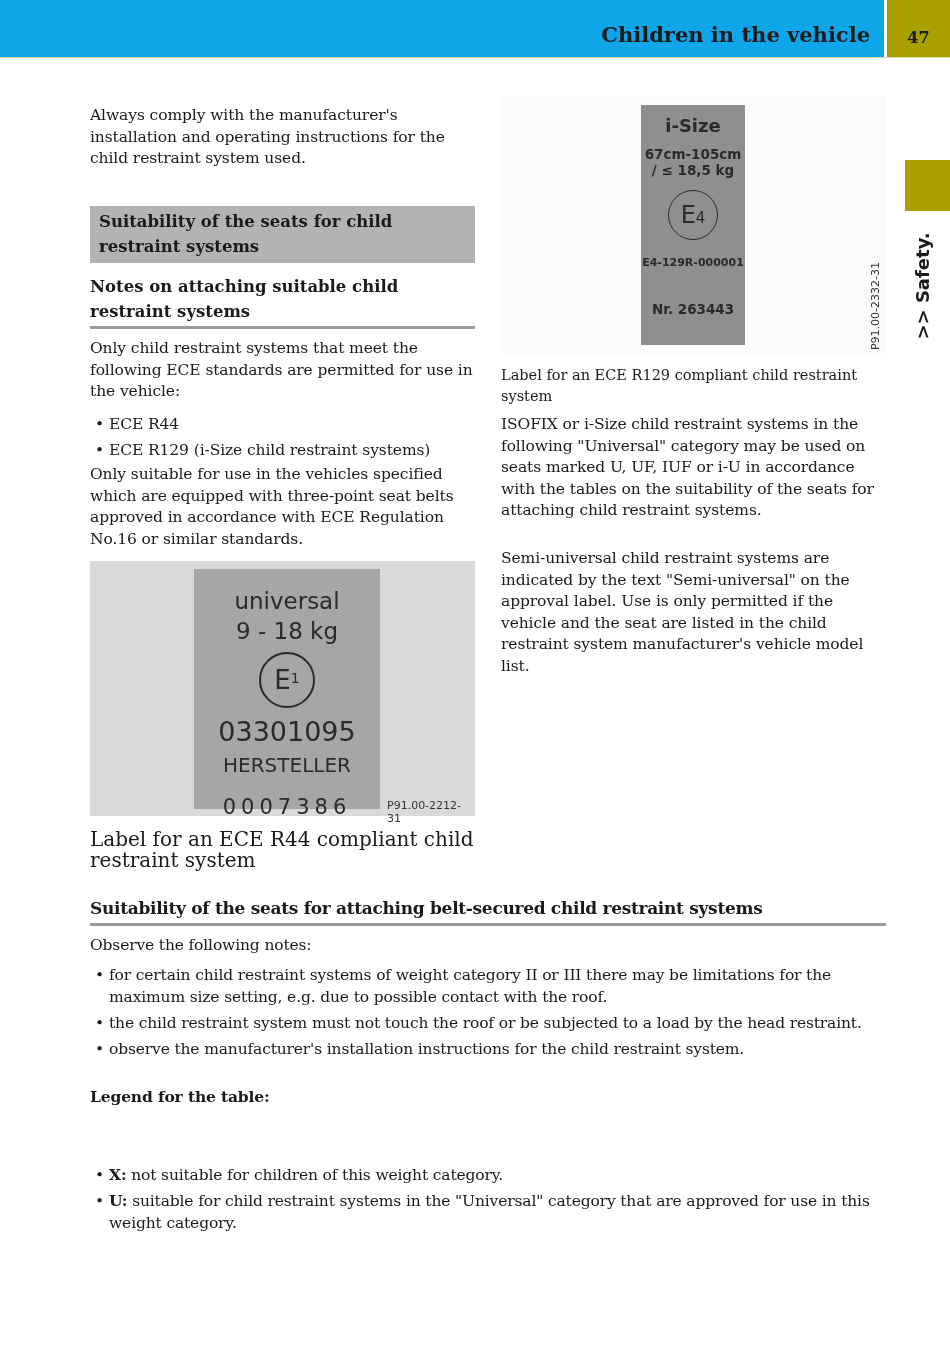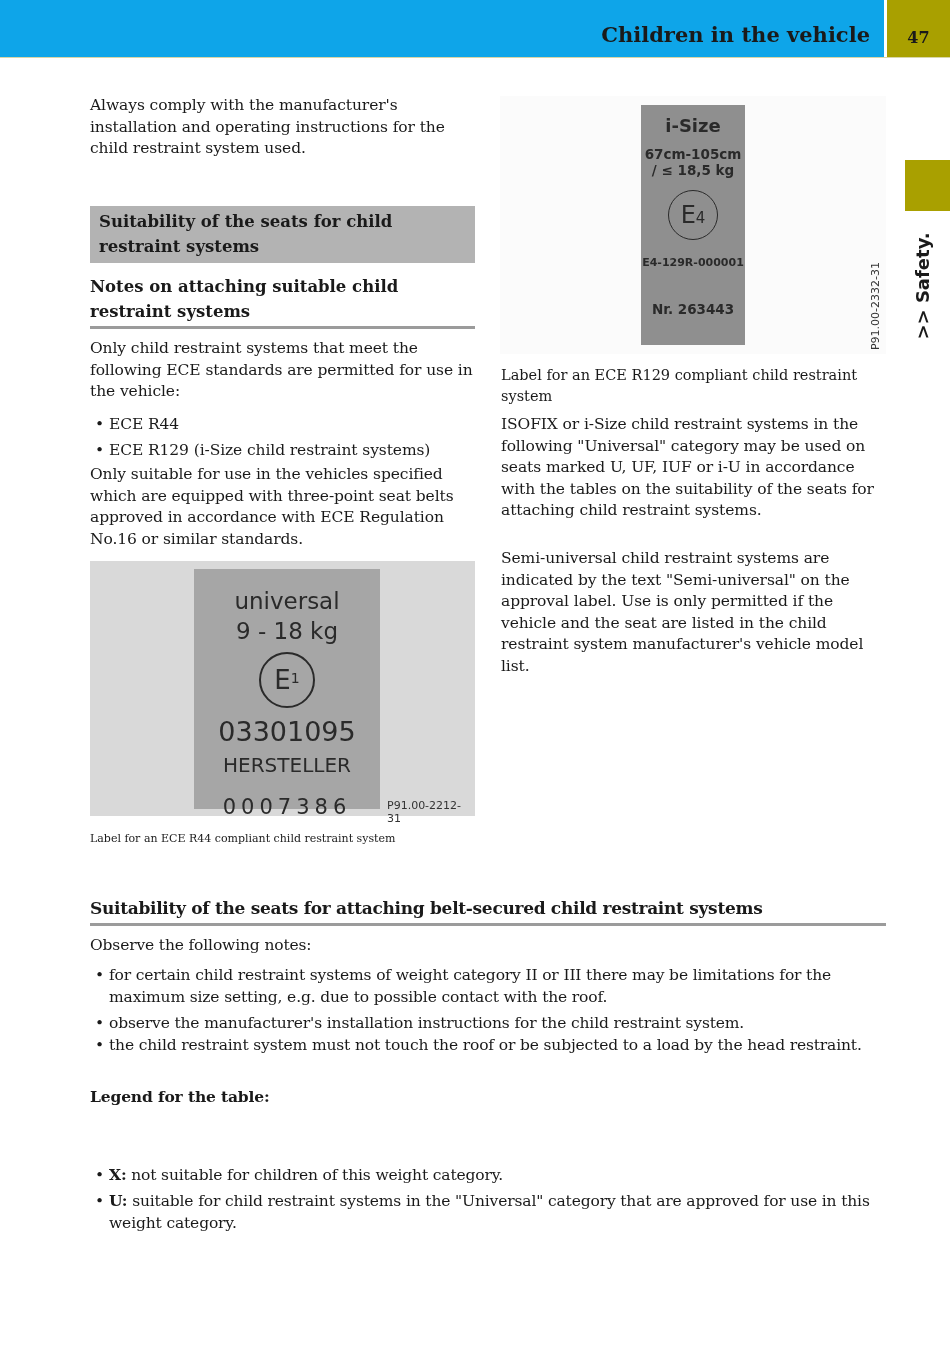--- a/index.html
+++ b/index.html
@@ -56,21 +56,21 @@
 <div class="hdr-title">Children in the vehicle</div>
 <div class="hdr-sep"></div>
 <div class="hdr-page">47</div>
 <div class="hdr-bottom"></div>
 
 <div class="side-tab"></div>
 <div class="side-label">
     <span>&gt;&gt; Safety.</span>
   </div>
 
-<div class="abs p" style="left:90px; top:95px; width:385px;">Always comply with the manufacturer's installation and operating instructions for the child restraint system used.</div>
+<div class="abs p" style="left:90px; top:105px; width:385px;">Always comply with the manufacturer's installation and operating instructions for the child restraint system used.</div>
 
 <div class="box-head">Suitability of the seats for child restraint systems</div>
 
 <div class="subhead">Notes on attaching suitable child restraint systems</div>
 <div class="rule" style="left:90px; top:326px; width:385px;"></div>
 
 <div class="abs p" style="left:90px; top:338px; width:385px;">Only child restraint systems that meet the following ECE standards are permitted for use in the vehicle:</div>
 <ul class="abs p bullets" style="left:90px; top:411px; width:390px; line-height:26px;">
   <li>ECE R44</li>
   <li>ECE R129 (i-Size child restraint systems)</li>
@@ -84,21 +84,21 @@
     <span class="e-circle" style="width:56px; height:56px; margin-top:8px;">
       <span style="font-size:26px;">E</span>
         <span style="font-size:14px; margin-top:-4px;">1</span>
     </span>
     <span class="lab-line" style="font-size:27px; margin-top:8px;">03301095</span>
     <span class="lab-line" style="font-size:20px; margin-top:6px;">HERSTELLER</span>
     <span class="lab-line" style="font-size:21px; margin-top:18px; letter-spacing:5px;">0007386</span>
   </div>
   <div class="figcode" style="left:297px; top:238px;">P91.00-2212-31</div>
 </div>
-<div class="abs" style="left:90px; top:829px; width:385px; font-size:11px; line-height:20.5px;">Label for an ECE R44 compliant child restraint system</div>
+<div class="abs" style="left:90px; top:829px; width:385px; font-size:20px; line-height:20.5px;">Label for an ECE R44 compliant child restraint system</div>
 
 <div class="fig2">
   <div class="label-isize">
     <span class="lab-line" style="font-size:18px; font-weight:bold; margin-top:10px;">i-Size</span>
     <span class="lab-line" style="font-size:13.5px; font-weight:bold; margin-top:10px;">67cm-105cm</span>
     <span class="lab-line" style="font-size:13.5px; font-weight:bold;">/ ≤ 18,5 kg</span>
     <span class="e-circle" style="width:50px; height:50px; margin-top:12px; border-width:1.5px;">
       <span style="font-size:24px;">E</span>
         <span style="font-size:15px; margin-top:6px;">4</span>
     </span>
@@ -113,20 +113,20 @@
 
 <div class="abs p" style="left:501px; top:414px; width:390px;">ISOFIX or i-Size child restraint systems in the following "Universal" category may be used on seats marked U, UF, IUF or i-U in accordance with the tables on the suitability of the seats for attaching child restraint systems.</div>
 <div class="abs p" style="left:501px; top:548px; width:390px;">Semi-universal child restraint systems are indicated by the text "Semi-universal" on the approval label. Use is only permitted if the vehicle and the seat are listed in the child restraint system manufacturer's vehicle model list.</div>
 
 <div class="sec2-title">Suitability of the seats for attaching belt-secured child restraint systems</div>
 <div class="rule" style="left:90px; top:923px; width:796px;"></div>
 
 <div class="sec2" style="top:934px;">Observe the following notes:</div>
 <ul class="sec2 bullets" style="top:964px; width:800px;">
   <li style="margin-bottom:4px;">for certain child restraint systems of weight category II or III there may be limitations for the maximum size setting, e.g. due to possible contact with the roof.</li>
+  <li style="margin-bottom:4px;">the child restraint system must not touch the roof or be subjected to a load by the head restraint.</li>
   <li>observe the manufacturer's installation instructions for the child restraint system.</li>
-  <li style="margin-bottom:4px;">the child restraint system must not touch the roof or be subjected to a load by the head restraint.</li>
 </ul>
 <div class="sec2" style="top:1086px; font-weight:bold;">Legend for the table:</div>
 <ul class="sec2 bullets" style="top:1164px; width:800px;">
   <li style="margin-bottom:4px;"><b>X:</b><span> not suitable for children of this weight category.</span></li>
   <li><b>U:</b><span> suitable for child restraint systems in the "Universal" category that are approved for use in this weight category.</span></li>
 </ul>
 
 </body></html>

